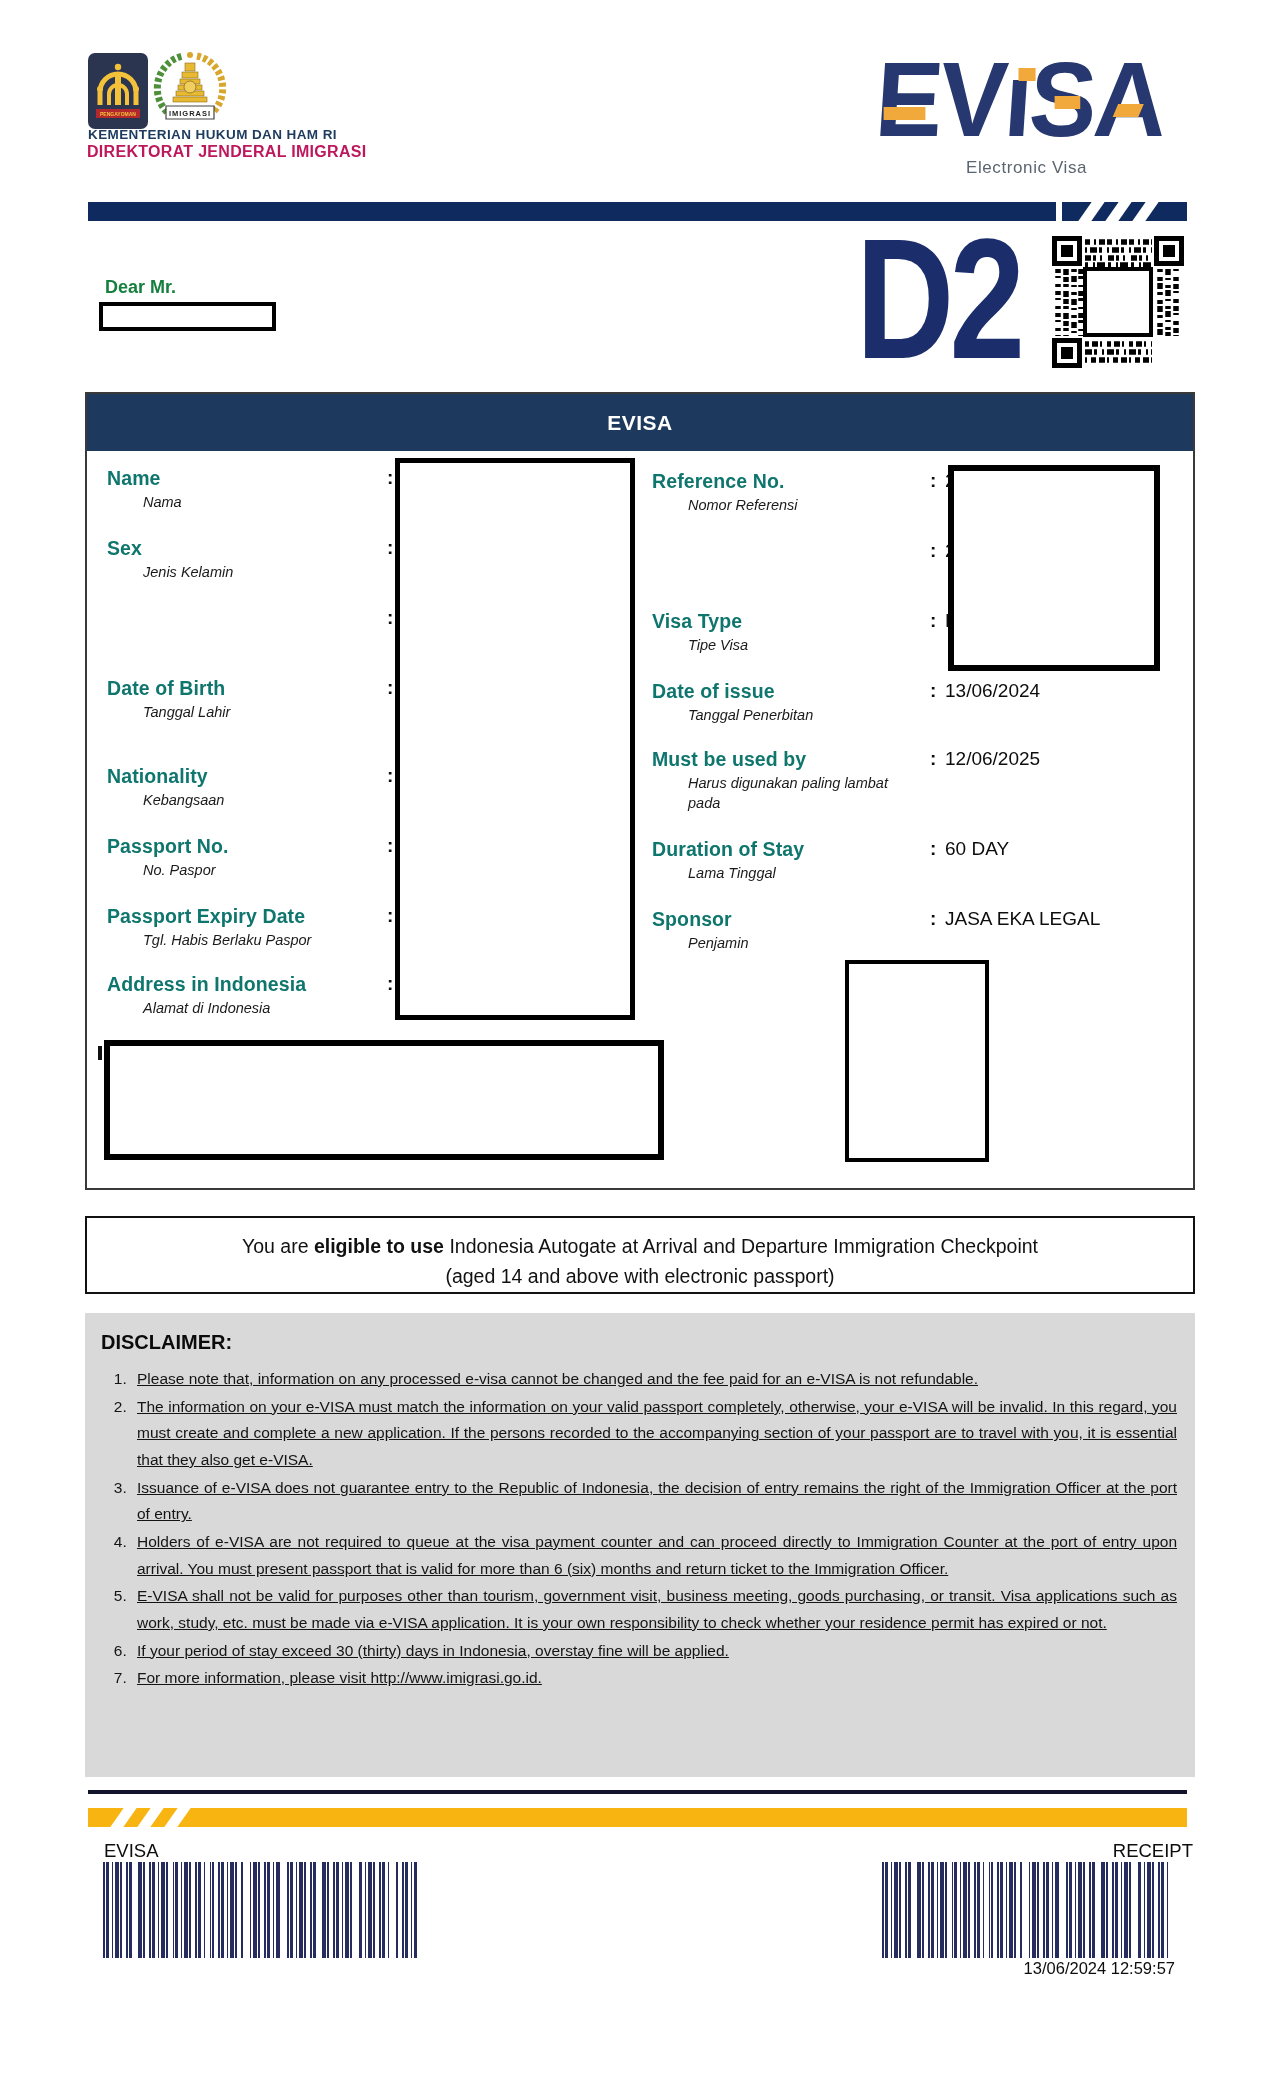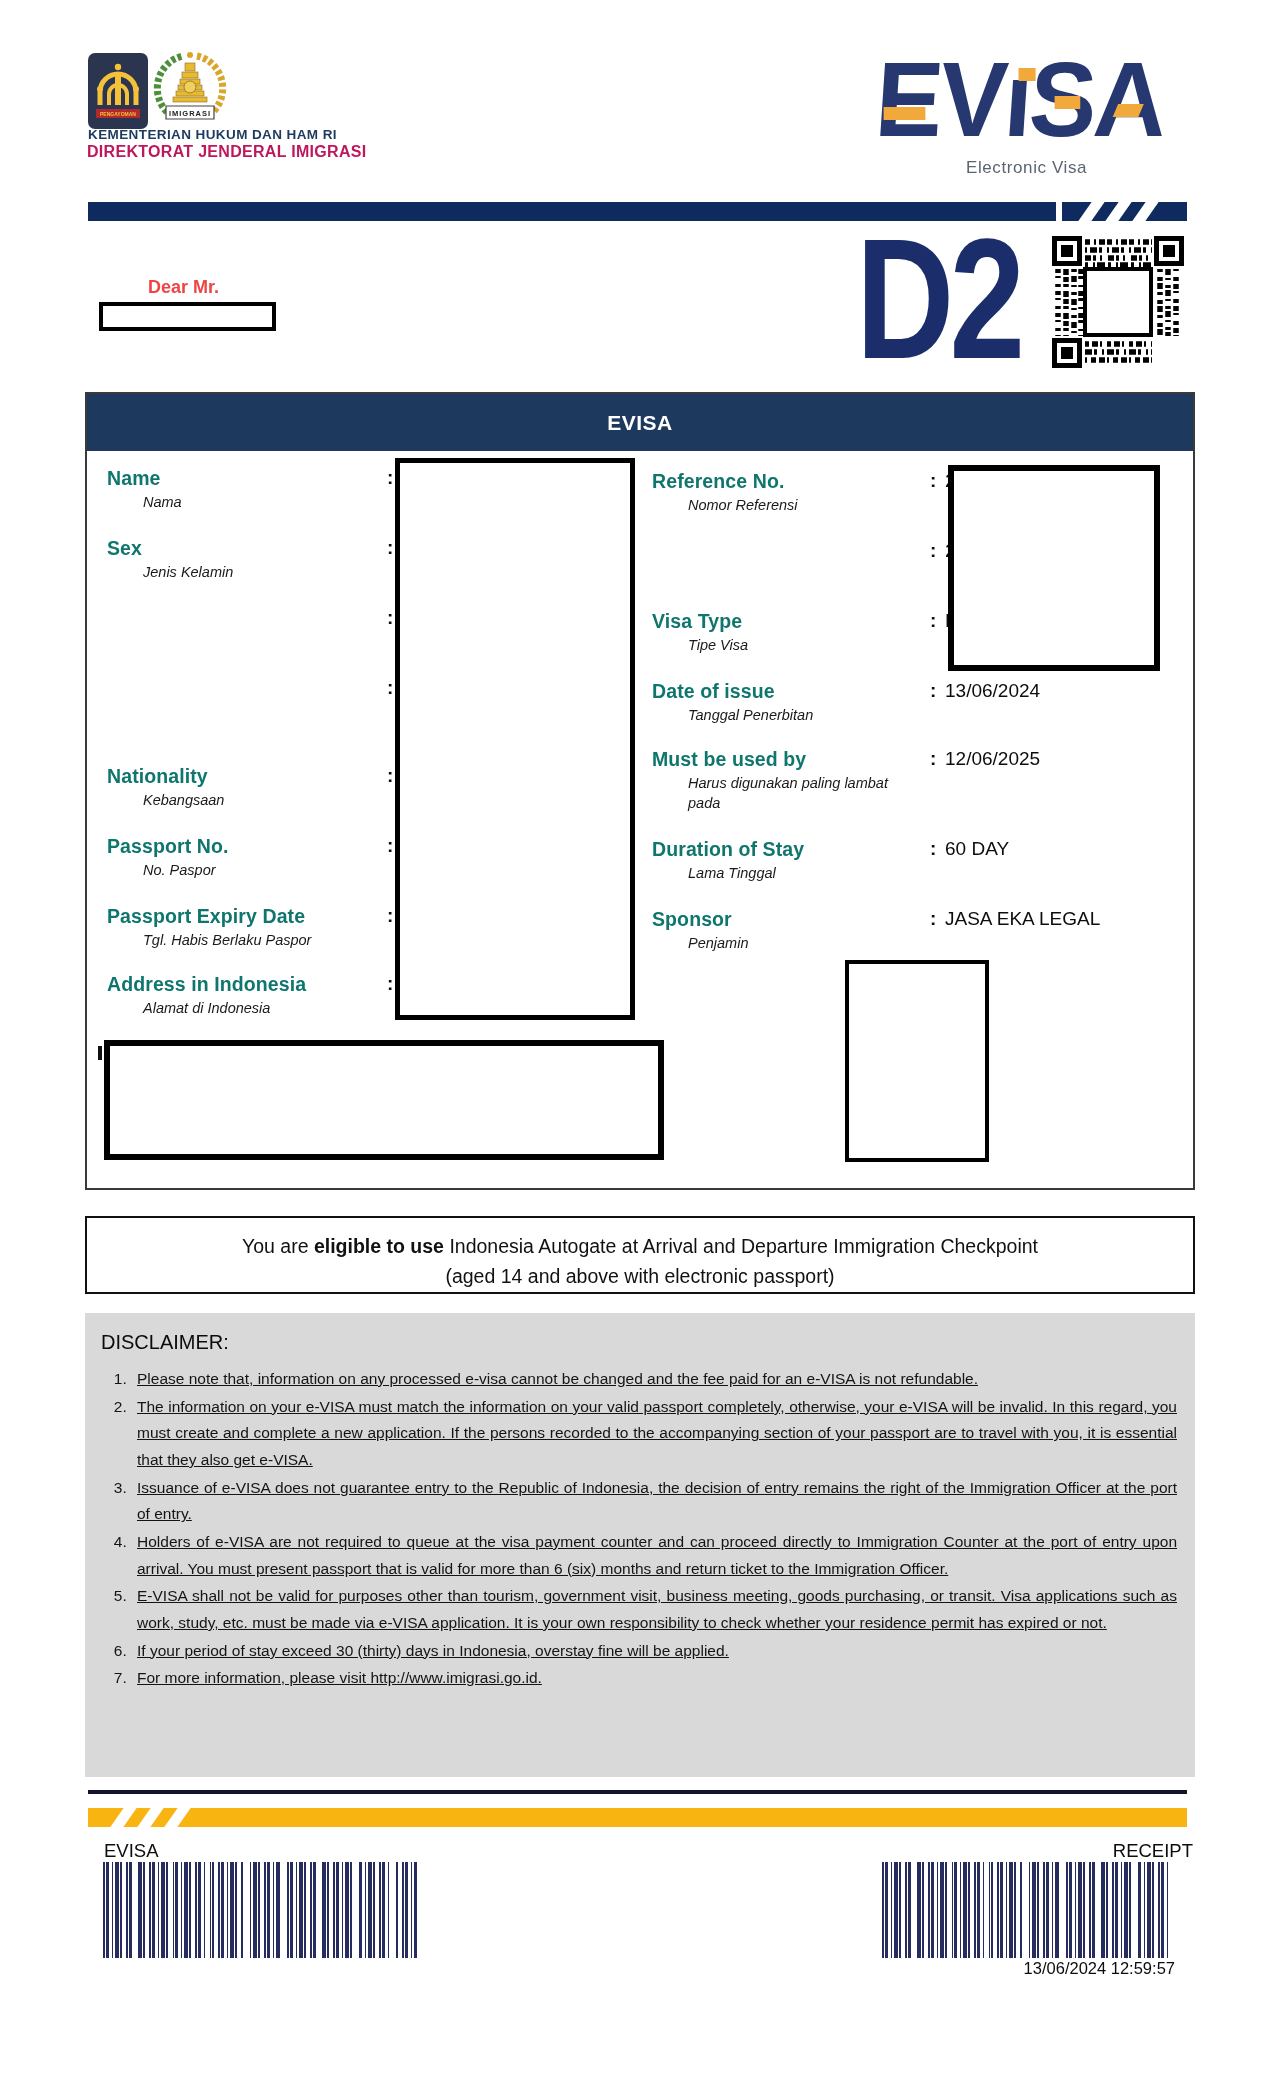--- a/index.html
+++ b/index.html
@@ -19,21 +19,21 @@
   .g2{left:150px;top:13px;width:18px;height:13px;}
   .g3{left:188px;top:41px;width:27px;height:13px;}
   .g4{left:252px;top:49px;width:27px;height:13px;transform:skewX(-24deg);}
   .evisa-sub{position:absolute;left:966px;top:158px;font-size:17px;color:#5b6570;letter-spacing:.6px;}
 
   .top-bar{position:absolute;left:88px;top:202px;width:1099px;height:19px;background:#0e2a5e;}
   .bar-gap{position:absolute;top:0;bottom:0;width:6px;background:#fff;}
   .bar-slash{position:absolute;top:-1px;bottom:-1px;width:13px;background:#fff;transform:skewX(-35deg);}
 
   
-  .greeting{position:absolute;left:105px;top:277px;font-size:18px;font-weight:700;color:#ef4444;margin-left:43px;}
+  .greeting{position:absolute;left:105px;top:277px;font-size:18px;font-weight:700;color:#15803d;}
   .greeting-redaction{position:absolute;left:99px;top:302px;width:177px;height:29px;background:#fff;border:4px solid #000;box-sizing:border-box;}
   .visa-code{position:absolute;left:856px;top:214px;font-size:170px;line-height:1;font-weight:700;color:#1b2e6b;letter-spacing:-6px;transform:scaleX(.8);transform-origin:left top;}
   .qr{position:absolute;left:1052px;top:236px;width:132px;height:132px;}
 
   
   .card{position:absolute;left:85px;top:392px;width:1110px;height:798px;border:2px solid #3a3a3a;box-sizing:border-box;background:#fff;}
   .card-title{position:absolute;left:0;top:0;right:0;height:57px;background:#1d3a5e;color:#fff;font-size:21px;font-weight:700;letter-spacing:.5px;display:flex;align-items:center;justify-content:center;}
   .row{position:absolute;width:290px;}
   .row .lbl{font-size:19.5px;font-weight:700;color:#0f766e;letter-spacing:.1px;}
   .row .sub{font-size:14.5px;font-style:italic;color:#1a1a1a;margin-top:3px;max-width:215px;line-height:1.35;margin-left:36px;}
@@ -45,21 +45,21 @@
   .redact-addr{left:17px;top:646px;width:560px;height:120px;border-width:6px;}
   .stamp-box{position:absolute;left:758px;top:566px;width:144px;height:202px;background:#fff;border:4px solid #000;box-sizing:border-box;}
   .text-sliver{position:absolute;left:11px;top:652px;width:4px;height:14px;background:#111;}
 
   
   .eligibility{position:absolute;left:85px;top:1216px;width:1110px;height:78px;border:2px solid #111;box-sizing:border-box;text-align:center;font-size:19.5px;line-height:1.55;padding-top:13px;}
   .eligibility b{font-weight:700;}
 
   
   .disclaimer{position:absolute;left:85px;top:1313px;width:1110px;height:464px;background:#d9d9d9;box-sizing:border-box;padding:18px 18px 0 16px;}
-  .disclaimer-title{font-size:20px;font-weight:400;color:#0b0b0b;margin:0 0 12px 0;}
+  .disclaimer-title{font-size:20px;font-weight:700;color:#0b0b0b;margin:0 0 12px 0;}
   .disclaimer ol{margin:0;padding:0 0 0 30px;font-size:15.5px;line-height:1.72;text-align:justify;color:#141414;}
   .disclaimer li{padding-left:6px;margin-bottom:1px;text-decoration:underline;}
 
   
   .footer-line{position:absolute;left:88px;top:1790px;width:1099px;height:4px;background:#12142c;}
   .gold-bar{position:absolute;left:88px;top:1808px;width:1099px;height:19px;background:#f8b411;}
   .footer-label-left{position:absolute;left:104px;top:1840px;font-size:18.5px;color:#0d0d0d;}
   .footer-label-right{position:absolute;right:82px;top:1840px;font-size:18.5px;color:#0d0d0d;}
   .barcode{position:absolute;top:1862px;height:96px;background-image:
     repeating-linear-gradient(90deg, transparent 0 29px, #fff 29px 33px, transparent 33px 37px),
@@ -175,20 +175,24 @@
     <div class="colon" style="left:300px;top:73px">:</div>
 
     <div class="row" style="left:20px;top:143px">
       <div class="lbl">Sex</div>
       <div class="sub">Jenis Kelamin</div>
     </div>
     <div class="colon" style="left:300px;top:143px">:</div>
 
     <div class="colon" style="left:300px;top:213px">:</div>
 
+    <div class="row" style="left:20px;top:283px">
+      <div class="lbl">Date of Birth</div>
+      <div class="sub">Tanggal Lahir</div>
+    </div>
     <div class="colon" style="left:300px;top:283px">:</div>
 
     <div class="row" style="left:20px;top:371px">
       <div class="lbl">Nationality</div>
       <div class="sub">Kebangsaan</div>
     </div>
     <div class="colon" style="left:300px;top:371px">:</div>
 
     <div class="row" style="left:20px;top:441px">
       <div class="lbl">Passport No.</div>

